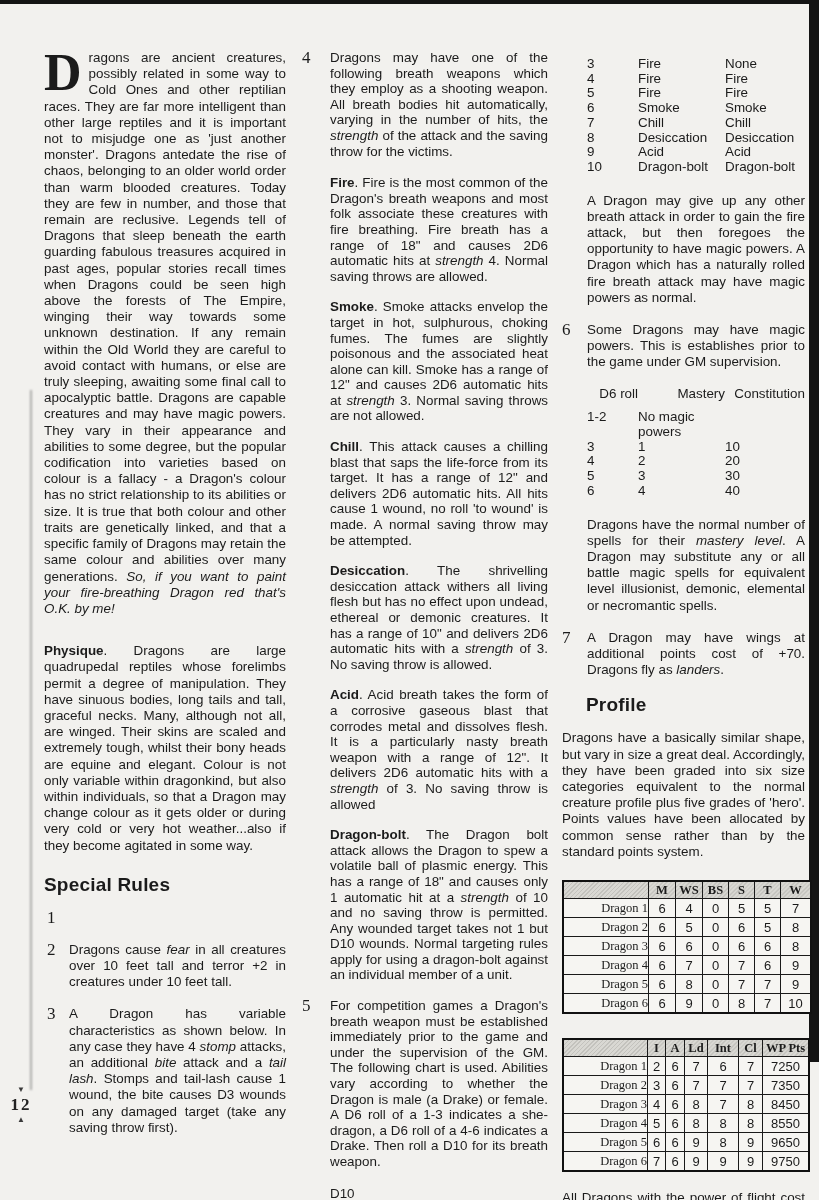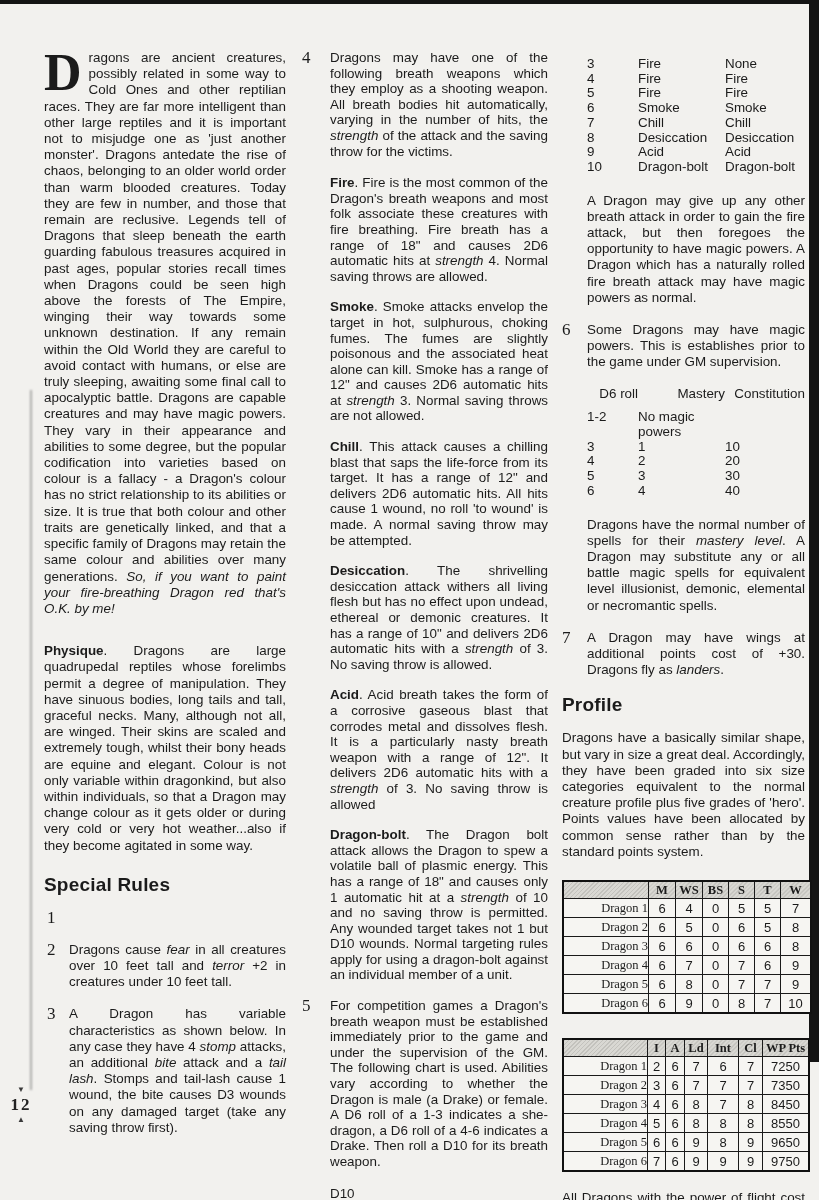--- a/index.html
+++ b/index.html
@@ -67,21 +67,21 @@
 
     <p class="body" style="margin-top:26px;"><span style="font-weight: bold;">Physique</span><span>. Dragons are large quadrupedal reptiles whose forelimbs permit a degree of manipulation. They have sinuous bodies, long tails and tall, graceful necks. Many, although not all, are winged. Their skins are scaled and extremely tough, whilst their bony heads are equine and elegant. Colour is not only variable within dragonkind, but also within individuals, so that a Dragon may change colour as it gets older or during very cold or very hot weather...also if they become agitated in some way.</span></p>
 
     <h2 class="sect">Special Rules</h2>
 
     <div class="rule">
       <span class="rule-num">1</span>
     </div>
     <div class="rule">
       <span class="rule-num">2</span>
-      <span class="rule-body"><span>Dragons cause </span><span style="font-style: italic;">fear</span><span> in all creatures over 10 feet tall and </span><span style="font-style: italic; margin-top: 16px;">terror</span><span> +2 in creatures under 10 feet tall.</span></span>
+      <span class="rule-body"><span>Dragons cause </span><span style="font-style: italic;">fear</span><span> in all creatures over 10 feet tall and </span><span style=" margin-top: 16px;">terror</span><span> +2 in creatures under 10 feet tall.</span></span>
     </div>
     <div class="rule">
       <span class="rule-num">3</span>
       <span class="rule-body"><span>A Dragon has variable characteristics as shown below. In any case they have 4 </span><span style="font-style: italic;">stomp</span><span> attacks, an additional </span><span style="font-style: italic;">bite</span><span> attack and a </span><span style="font-style: italic;">tail lash</span><span>. Stomps and tail-lash cause 1 wound, the bite causes D3 wounds on any damaged target (take any saving throw first).</span></span>
     </div>
   </div>
 
   <div class="col col-mid">
     <div class="rule">
       <span class="rule-num">4</span>
@@ -188,24 +188,24 @@
             <span>4</span>
             <span>40</span>
           </div>
         </div>
     </div>
     <div class="gap18"></div>
     <p class="body indent"><span>Dragons have the normal number of spells for their </span><span style="font-style: italic;">mastery level</span><span>. A Dragon may substitute any or all battle magic spells for equivalent level illusionist, demonic, elemental or necromantic spells.</span></p>
 
     <div class="rule">
       <span class="rule-num">7</span>
-      <span class="rule-body"><span>A Dragon may have wings at additional points cost of +30. Dragons fly as </span><span style="font-style: italic;">landers</span><span>.</span></span>
-    </div>
-
-    <h2 class="sect" style="margin-top:6px;">Profile</h2>
+      <span class="rule-body"><span>A Dragon may have wings at additional points cost of +70. Dragons fly as </span><span style="font-style: italic;">landers</span><span>.</span></span>
+    </div>
+
+    <h2 class="sect" style="margin-top:6px;margin-left:24px;">Profile</h2>
     <p class="body"><span>Dragons have a basically similar shape, but vary in size a great deal. Accordingly, they have been graded into six size categories equivalent to the normal creature profile plus five grades of 'hero'. Points values have been allocated by common sense rather than by the standard points system.</span></p>
 
     <div class="table-wrap1">
       <table class="stat t1">
           <thead>
             <tr>
               <th></th>
               <th>M</th>
               <th>WS</th>
               <th>BS</th>

